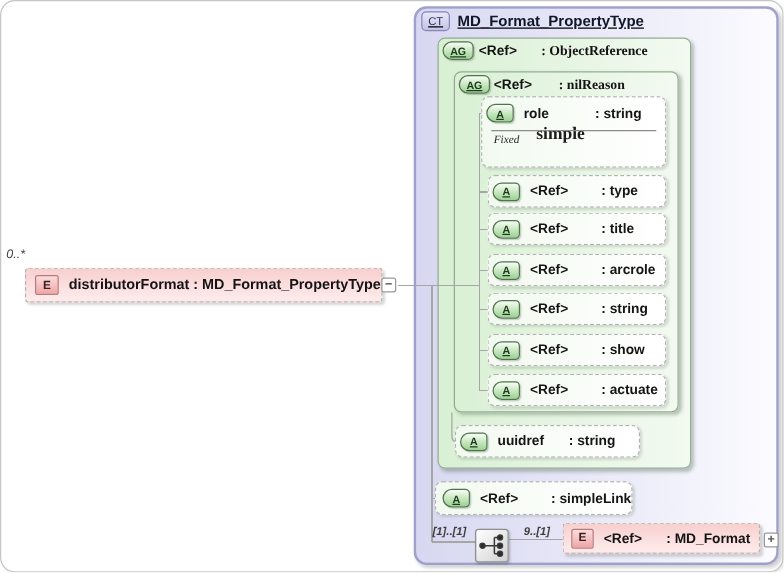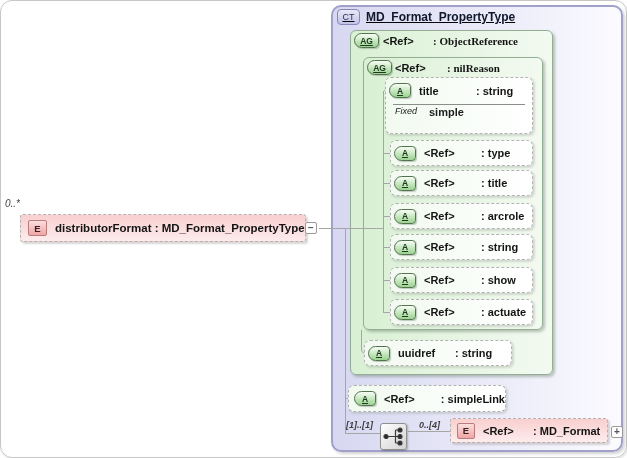--- a/index.html
+++ b/index.html
@@ -41,23 +41,23 @@
   
   .row{border:1px dashed #b2b2b2;border-radius:6px;box-sizing:border-box;display:flex;align-items:center;
        background:linear-gradient(to right,#f2faf0,#ffffff);
        box-shadow:1.5px 1.5px 2px rgba(140,150,140,.3);}
   .row .pad{width:3px;flex:0 0 auto;}
   .gap{width:8px;flex:0 0 auto;}
   .nm{font-weight:bold;font-size:11px;color:#141414;white-space:nowrap;display:inline-block;}
   .w57{width:57px;} .w52{width:52px;} .w50{width:50px;}
   
   .facets{font-size:9px;color:#1c1c1c;}
-  .facetrow{display:flex;align-items:flex-start;height:10px;}
+  .facetrow{display:flex;align-items:flex-end;height:10px;font-family:Liberation Serif, serif;}
   .flabel{font-style:italic;width:34px;flex:0 0 auto;}
-  .fvalue{font-weight:bold;font-size:11px;}
+  .fvalue{font-weight:bold;font-size:14px;}
   .sep{position:absolute;left:7px;right:7px;top:26px;height:0;border-top:1px solid #8c8c8c;}
   
   .xbox{width:12px;height:12px;border:1px solid #9a9a9a;border-radius:2px;background:#ffffff;
         box-sizing:border-box;display:flex;align-items:center;justify-content:center;
         font-size:10px;line-height:10px;color:#555;font-weight:bold;}
   
   .seq{width:27px;height:27px;border:1px solid #8f8f8f;border-radius:3px;box-sizing:border-box;
        background:linear-gradient(135deg,#ffffff,#d2d2d2);box-shadow:1px 1px 2px rgba(0,0,0,.25);
        display:flex;align-items:center;justify-content:center;}
   svg.lines{position:absolute;left:0;top:0;pointer-events:none;}
@@ -116,21 +116,21 @@
     <span class="pill ag">AG</span>
     <span class="gap" style="width:3px"></span>
     <span class="hname w52">&lt;Ref&gt;</span>
     <span class="htype">: nilReason</span>
   </div>
 
   <div class="row abs" style="left:385px;top:77px;width:148px;height:57px;align-items:flex-start;display:block;">
     <div class="hdr" style="margin:5px 0 0 3px;height:15px;">
       <span class="pill a">A</span>
       <span class="gap"></span>
-      <span class="nm w57">title</span>
+      <span class="nm w57">role</span>
       <span class="nm">: string</span>
     </div>
     <div class="sep"></div>
     <div class="facets" style="margin:8px 0 0 9px;">
       <div class="facetrow">
         <span class="flabel">Fixed</span>
         <span class="fvalue">simple</span>
       </div>
     </div>
   </div>
@@ -199,21 +199,21 @@
     <svg width="25" height="25">
       <g stroke="#3a3a3a" stroke-width="1.2" fill="#2a2a2a">
         <path d="M6.5 12.5 H14.5 M14.5 6 V19 M14.5 6 H17.5 M14.5 12.5 H17.5 M14.5 19 H17.5" fill="none"></path>
         <circle cx="5" cy="12.5" r="2"></circle>
         <circle cx="19" cy="6" r="2"></circle>
         <circle cx="19" cy="12.5" r="2"></circle>
         <circle cx="19" cy="19" r="2"></circle>
       </g>
     </svg>
   </div>
-  <div class="mult b abs" style="left:419px;top:420px;">0..[4]</div>
+  <div class="mult b abs" style="left:419px;top:420px;">9..[1]</div>
 
   <div class="ebox abs" style="left:450px;top:418px;width:158px;height:25px;padding-left:6px;">
     <span class="eicon" style="width:16px;">E</span>
     <span class="gap"></span>
     <span class="nm w50">&lt;Ref&gt;</span>
     <span class="nm">: MD_Format</span>
   </div>
   <div class="xbox abs" style="left:611px;top:426px;">+</div>
 </div>
 

